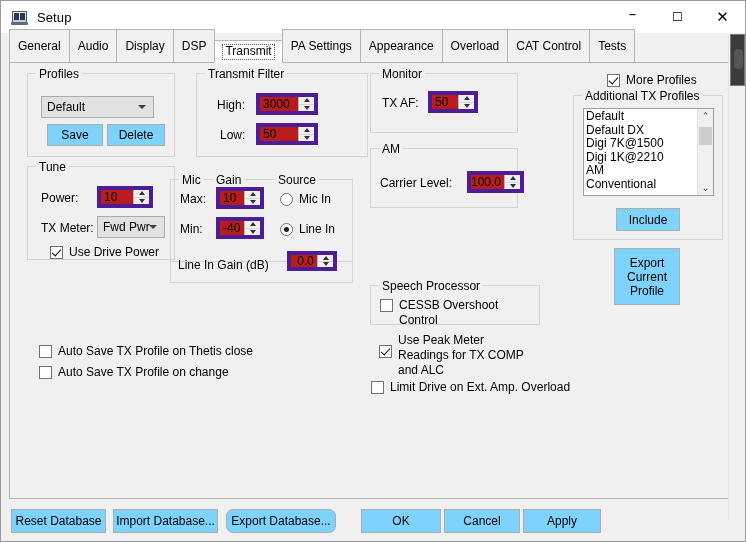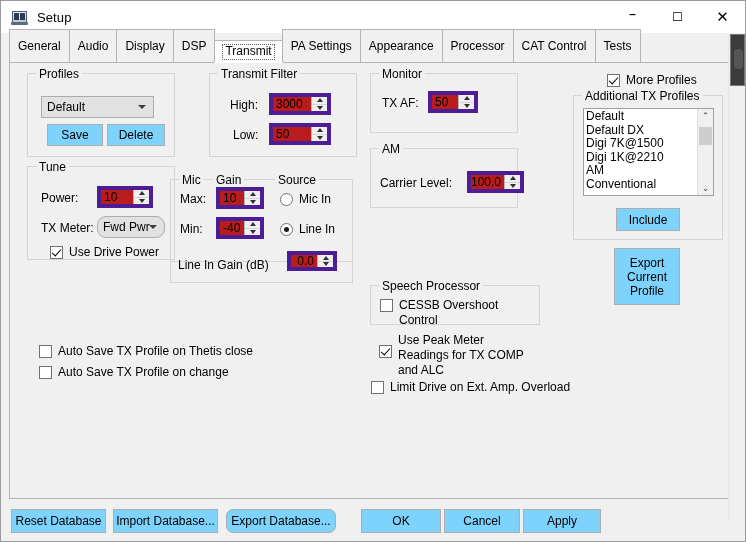--- a/index.html
+++ b/index.html
@@ -362,21 +362,21 @@
     <div class="tab selected">
         <span class="lbl">Transmit</span>
       </div>
     <div class="tab">
         <span class="lbl">PA Settings</span>
       </div>
     <div class="tab">
         <span class="lbl">Appearance</span>
       </div>
     <div class="tab">
-        <span class="lbl">Processor</span>
+        <span class="lbl">Overload</span>
       </div>
     <div class="tab">
         <span class="lbl">CAT Control</span>
       </div>
     <div class="tab">
         <span class="lbl">Tests</span>
       </div>
   </div>
 
   <div class="tabpage">
@@ -399,31 +399,31 @@
         <div class="btns">
           <div class="up">
               <span class="tri-up"></span>
             </div>
           <div class="dn">
               <span class="tri-dn"></span>
             </div>
         </div>
       </div>
       <div class="lbl-static" style="left:13px; top:54px;">TX Meter:</div>
-      <div class="combo" style="left:69px; top:49px; width:68px; height:22px;border-radius:9px;">
+      <div class="combo" style="left:69px; top:49px; width:68px; height:22px;">
         <span>Fwd Pwr</span>
         <span class="arrow"></span>
       </div>
       <div class="check" style="left:22px; top:78px;">
         <span class="box checked"></span>
         <span class="txt">Use Drive Power</span>
       </div>
     </div>
 
-    <div class="group" style="left:199px; top:10px; width:148px; height:84px;">
+    <div class="group" style="left:186px; top:10px; width:172px; height:84px;">
       <div class="cap">Transmit Filter</div>
       <div class="lbl-static" style="left:20px; top:24px;">High:</div>
       <div class="spin" style="left:59px; top:19px; width:62px; height:22px;">
         <div class="val">3000</div>
         <div class="btns">
           <div class="up">
               <span class="tri-up"></span>
             </div>
           <div class="dn">
               <span class="tri-dn"></span>

